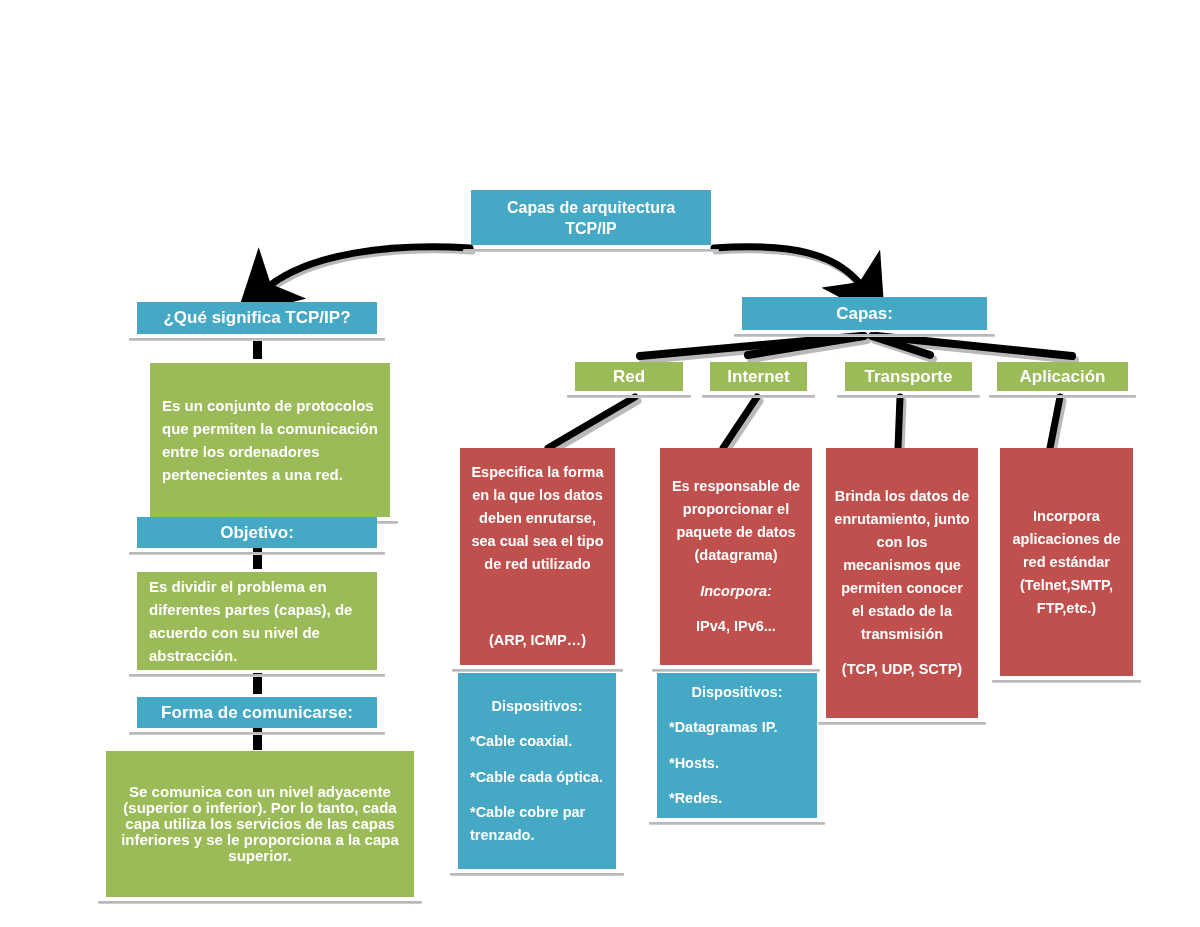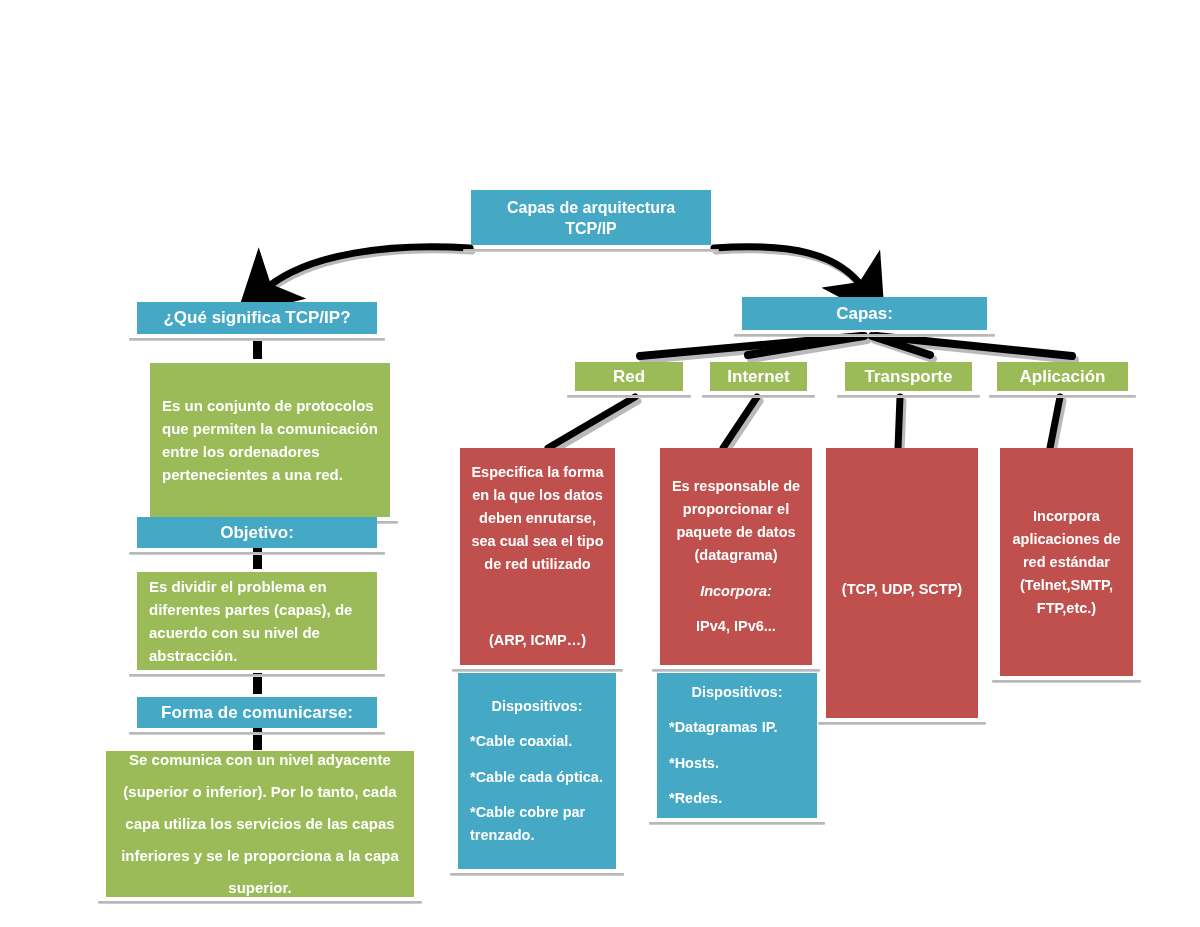--- a/index.html
+++ b/index.html
@@ -58,21 +58,21 @@
   }
   .node .gap { height: 0.85em; }
   .ital { font-style: italic; }
 
   .t-title   { font-size: 16px; line-height: 21px; }
   .t-head    { font-size: 17px; line-height: 22px; }
   .t-body    { font-size: 15px; line-height: 23px; }
   .t-layer   { font-size: 17px; line-height: 21px; }
   .t-red     { font-size: 14.5px; line-height: 23px; }
   .t-dev     { font-size: 14.5px; line-height: 23px; }
-  .t-bigbody { font-size: 15px; line-height: 32px; }
+  .t-bigbody { font-size: 15px; line-height: 16px; }
 </style>
 </head>
 <body>
 
 <div id="canvas">
 
   <svg class="connectors" viewBox="0 0 1200 927" xmlns="http://www.w3.org/2000/svg">
     <defs>
       <marker id="arrowL" markerWidth="10" markerHeight="10" refX="4" refY="5" orient="auto" markerUnits="strokeWidth">
         <path d="M0,0 L9,5 L0,10 L2.3,5 Z" fill="#000000"></path>
@@ -186,20 +186,21 @@
 
   <div class="node red ctr t-red" style="left:660px; top:448px; width:152px; height:217px; padding:6px 8px;">
     <p>Es responsable de proporcionar el paquete de datos (datagrama)</p>
     <div class="gap"></div>
     <p class="ital">Incorpora:</p>
     <div class="gap"></div>
     <p>IPv4, IPv6...</p>
   </div>
 
   <div class="node red ctr t-red" style="left:826px; top:448px; width:152px; height:270px; padding:6px 8px;">
+    <p>Brinda los datos de enrutamiento, junto con los mecanismos que permiten conocer el estado de la transmisión</p>
     <div class="gap"></div>
     <p>(TCP, UDP, SCTP)</p>
   </div>
 
   <div class="node red ctr t-red" style="left:1000px; top:448px; width:133px; height:228px; padding:6px 8px;">
     <p>Incorpora aplicaciones de red estándar (Telnet,SMTP, FTP,etc.)</p>
   </div>
 
   <div class="node teal left t-dev" style="left:458px; top:673px; width:158px; height:196px; padding:6px 12px;">
     <p class="ctr">Dispositivos:</p>

